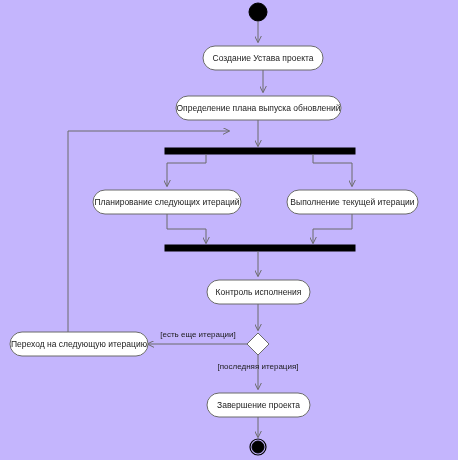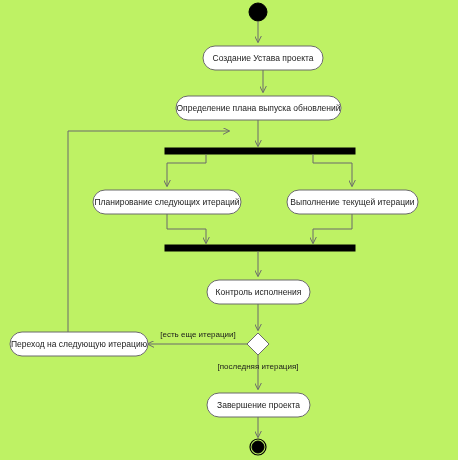--- a/index.html
+++ b/index.html
@@ -10,21 +10,21 @@
   body {
     width: 458px;
     height: 460px;
     font-family: "Liberation Sans", sans-serif;
     overflow: hidden;
   }
   #diagram-root {
     position: relative;
     width: 458px;
     height: 460px;
-    background: #bef264;
+    background: #c4b5fd;
   }
   svg#activity-diagram {
     display: block;
     width: 458px;
     height: 460px;
   }
   .node-shape {
     fill: #ffffff;
     stroke: #6b6b6b;
     stroke-width: 1;

